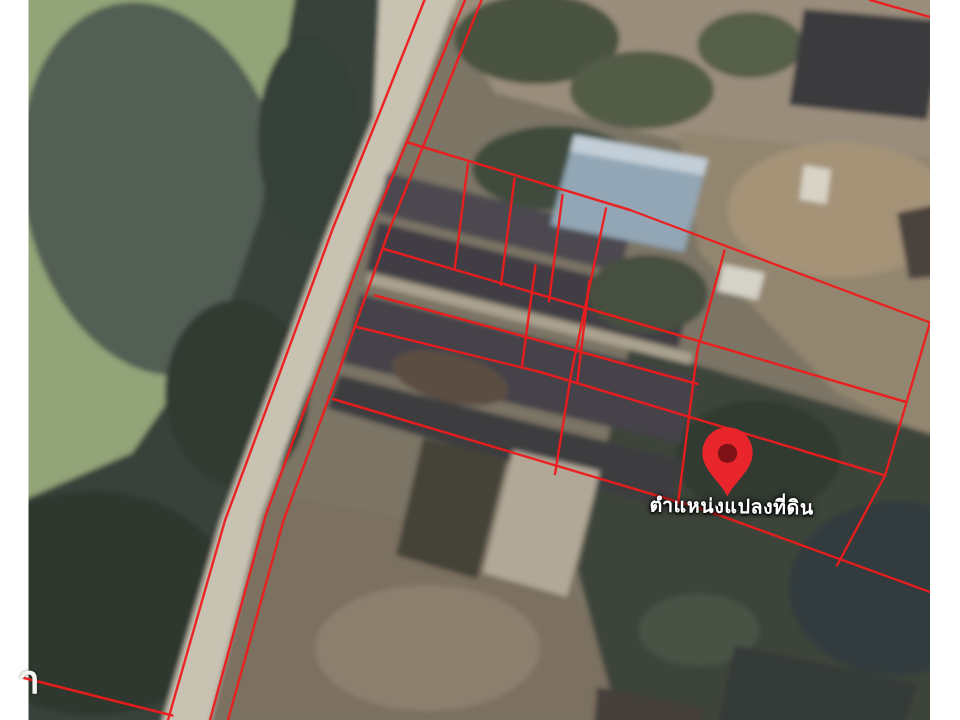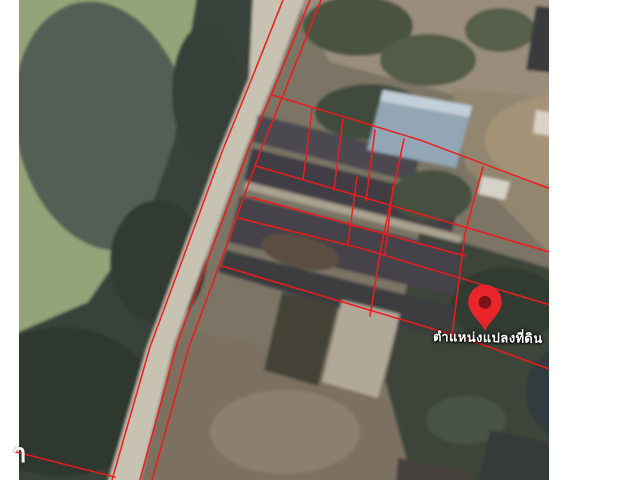--- a/index.html
+++ b/index.html
@@ -1,17 +1,17 @@
 <!DOCTYPE html>
 <html><head>
 <meta charset="utf-8">
 <style>
   html,body{margin:0;padding:0;background:#ffffff;}
   .screen{
-    position:relative;width:549px;height:480px;overflow:hidden;
+    position:relative;width:620px;height:480px;overflow:hidden;
     font-family:Liberation Sans, sans-serif;
     background:#ffffff;
   }
   #map-svg{position:absolute;left:0;top:0;display:block;}
   .parcel-label{
     position:absolute;
     color:#ffffff;
     font-size:13px;
     font-weight:bold;
     letter-spacing:.4px;

